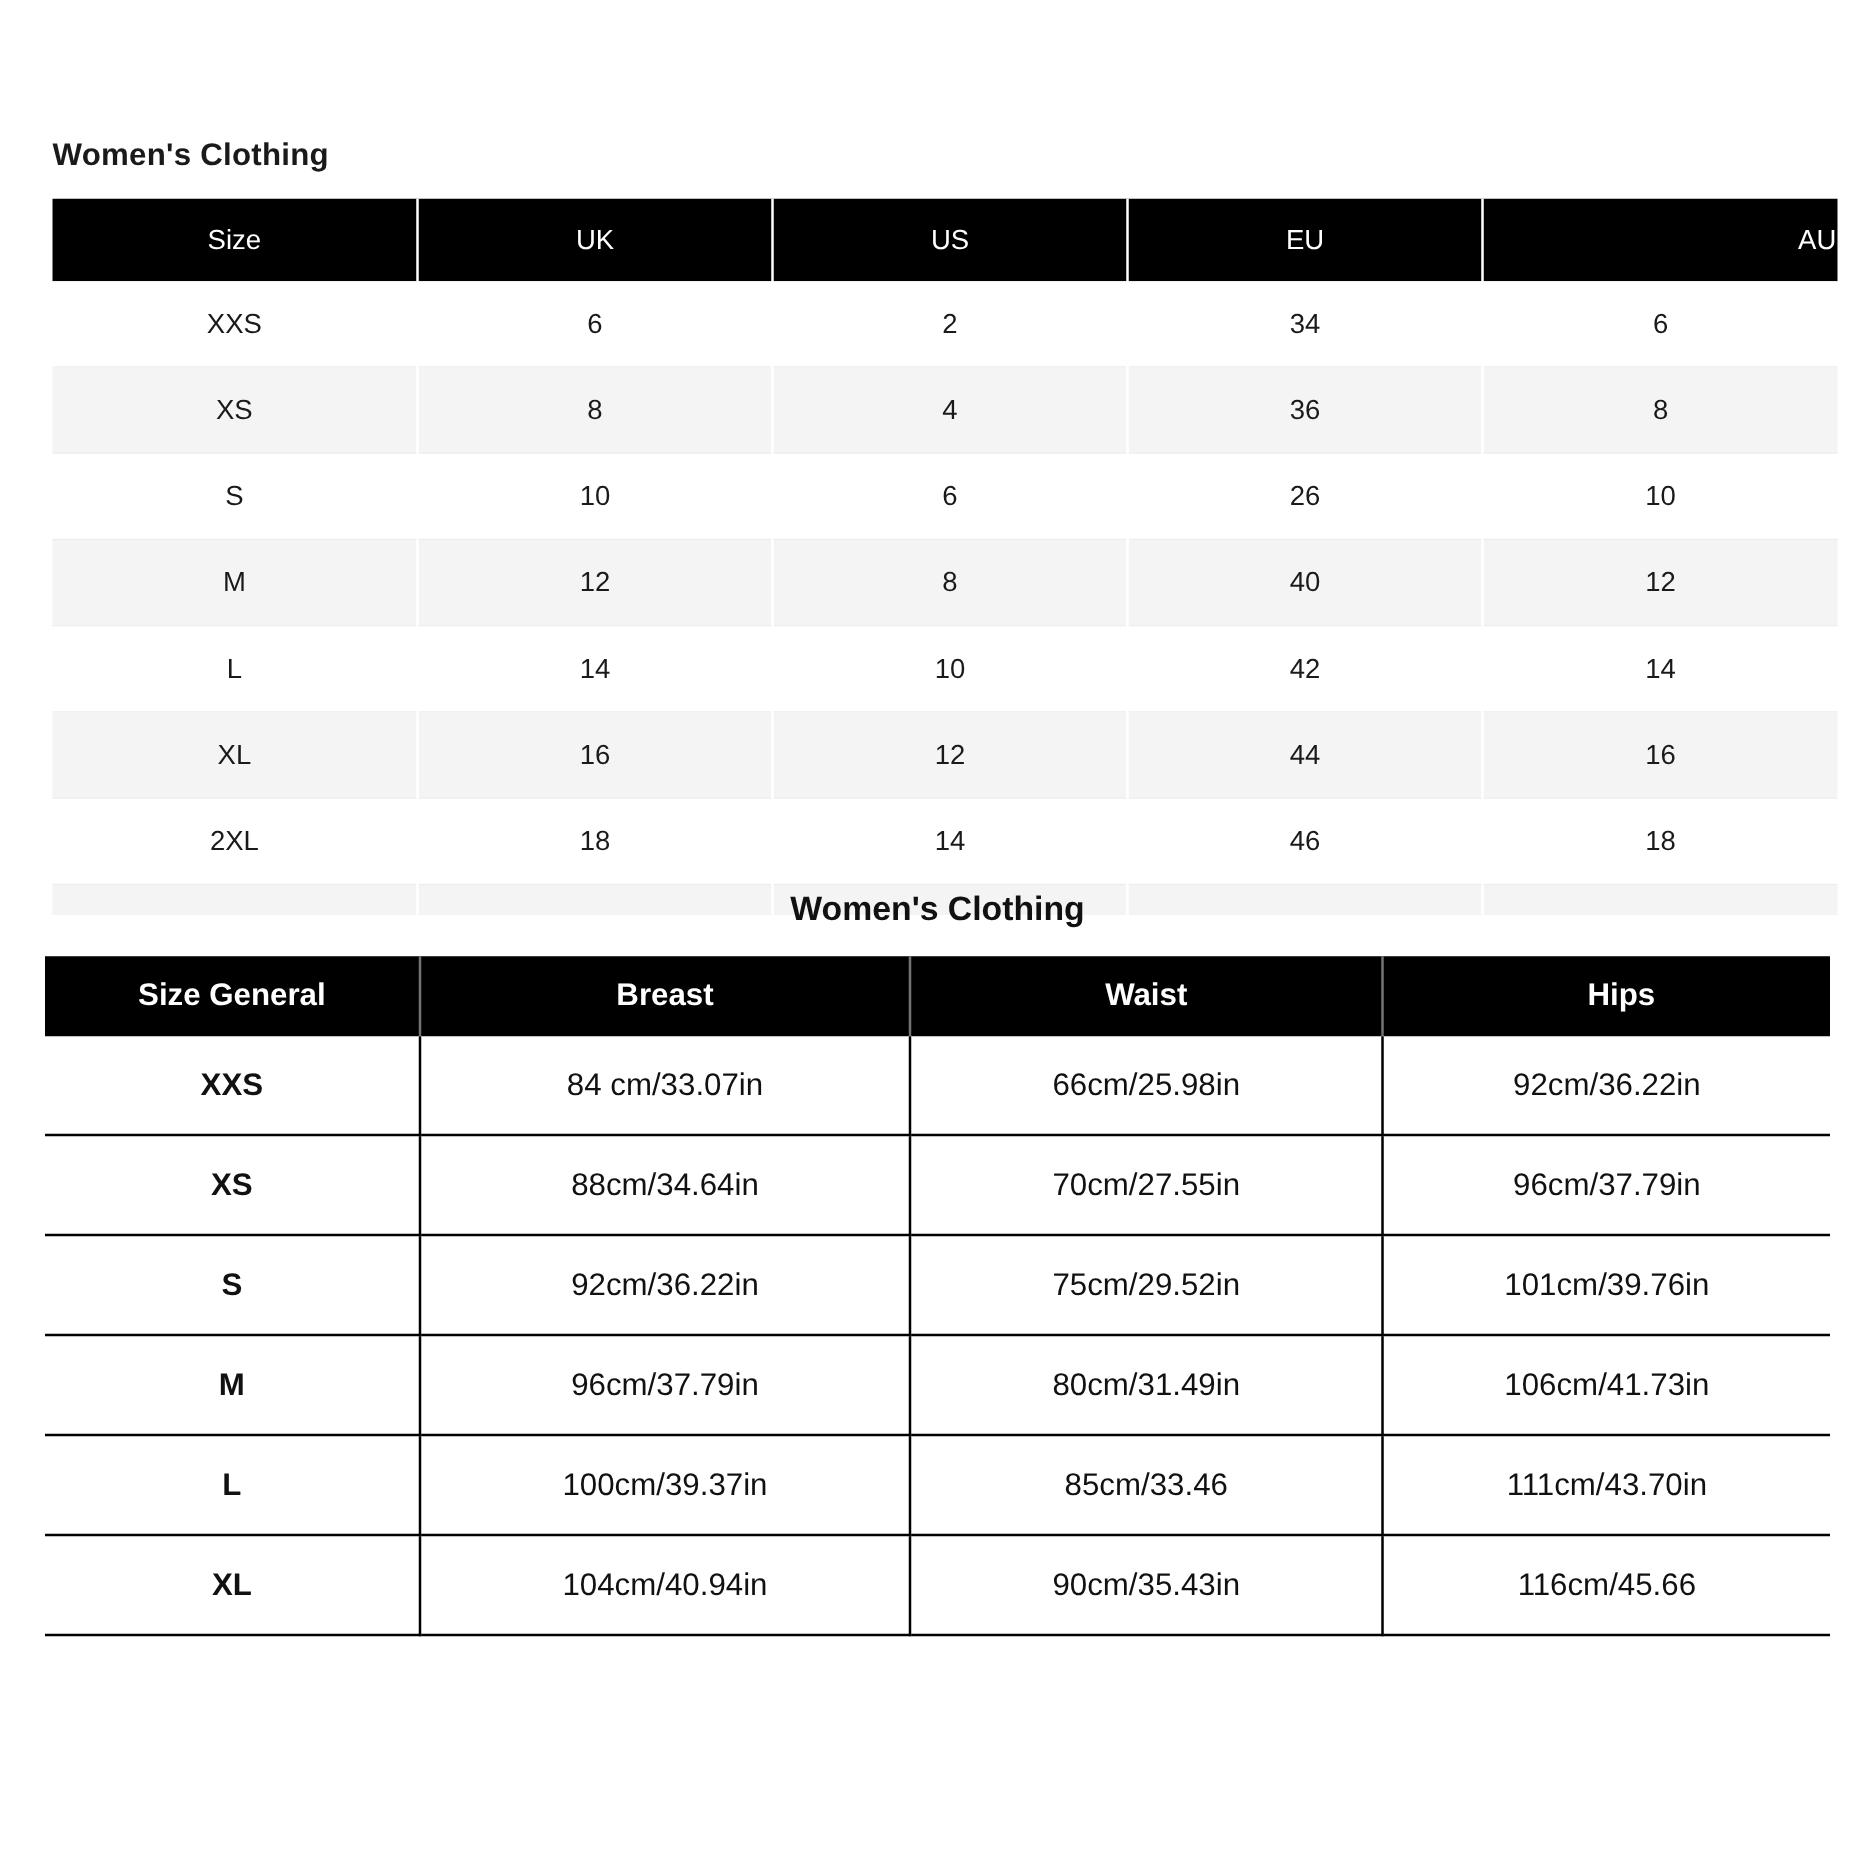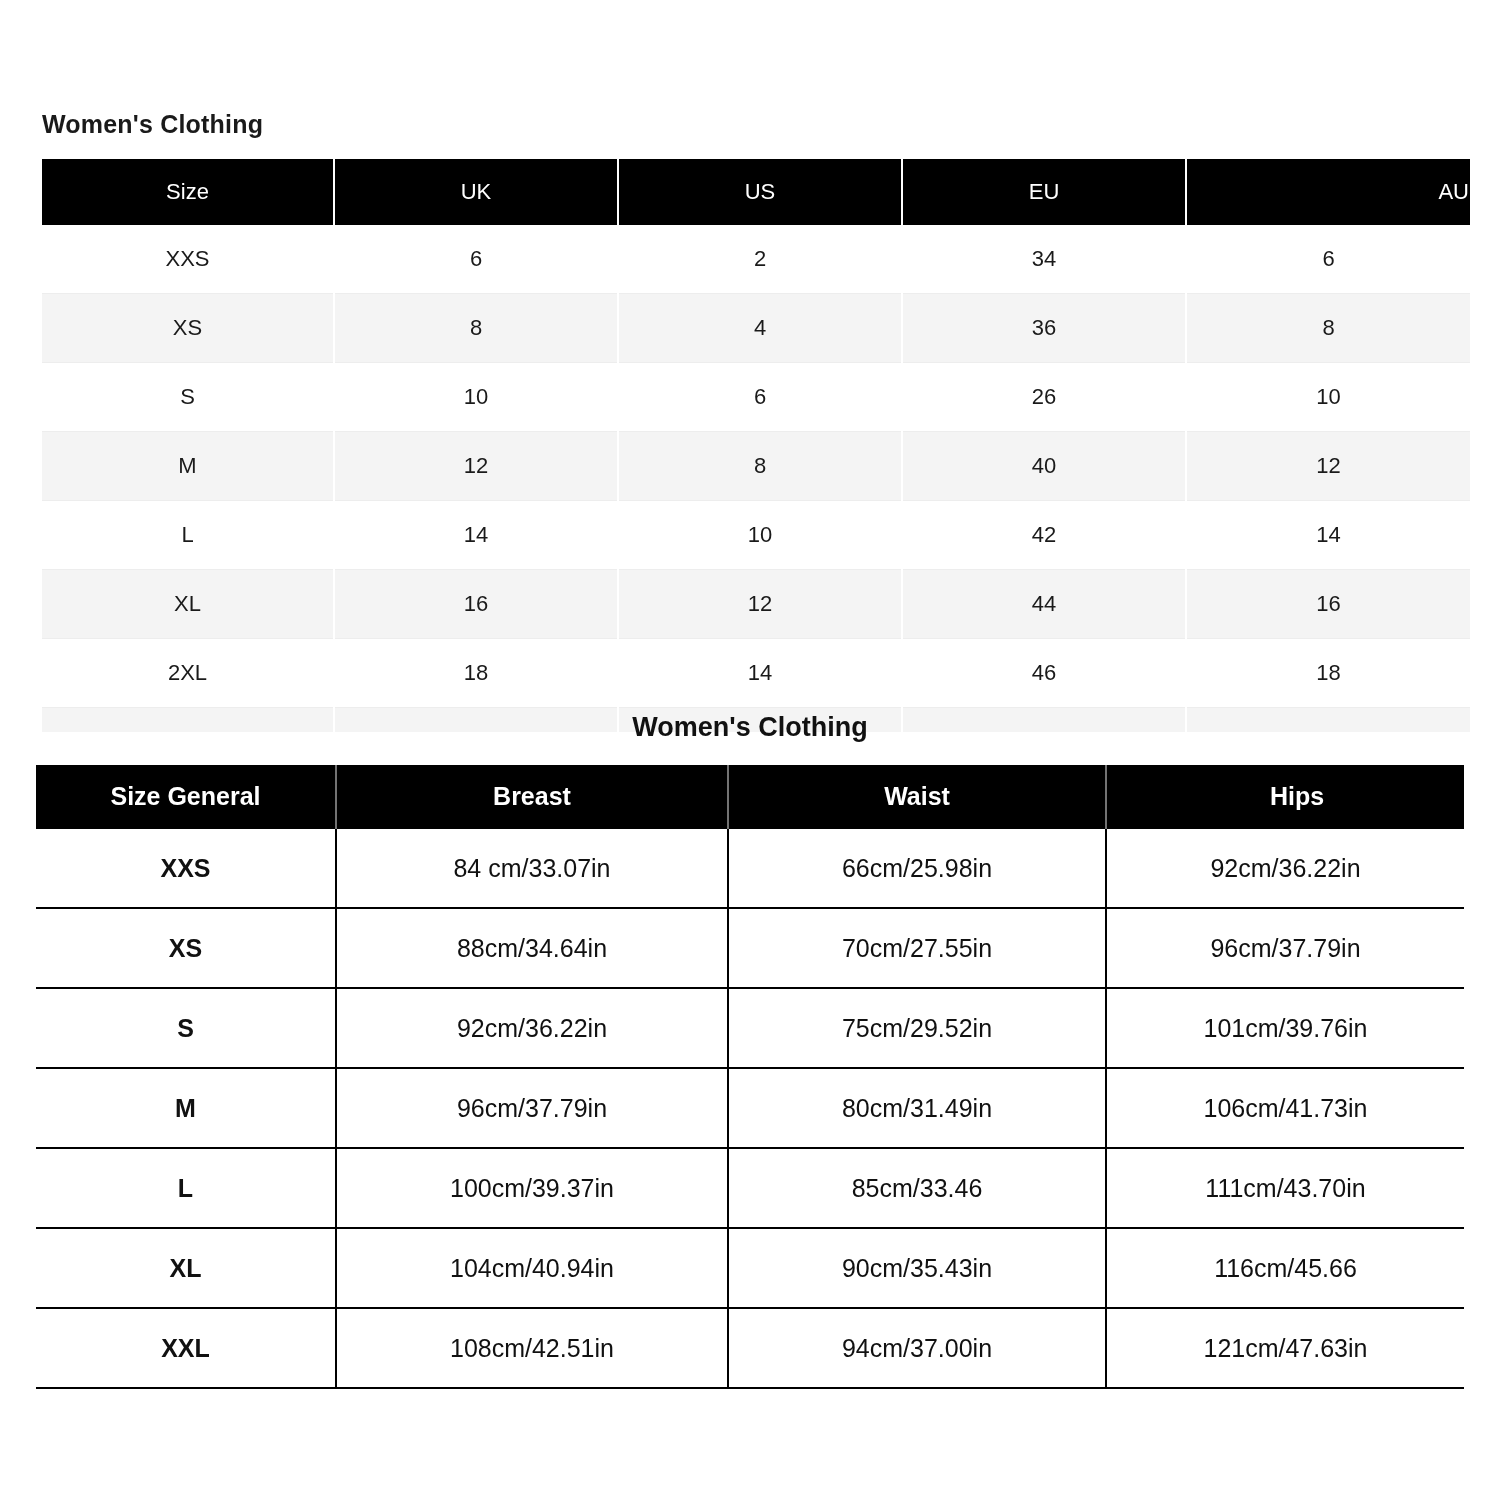--- a/index.html
+++ b/index.html
@@ -252,23 +252,17 @@
           <td>100cm/39.37in</td>
           <td>85cm/33.46</td>
           <td>111cm/43.70in</td>
         </tr>
         <tr>
           <td>XL</td>
           <td>104cm/40.94in</td>
           <td>90cm/35.43in</td>
           <td>116cm/45.66</td>
         </tr>
-        <tr>
-          <td>XXL</td>
-          <td>108cm/42.51in</td>
-          <td>94cm/37.00in</td>
-          <td>121cm/47.63in</td>
-        </tr>
       </tbody>
     </table>
   </div>
 
 </div>
 
 </body></html>

